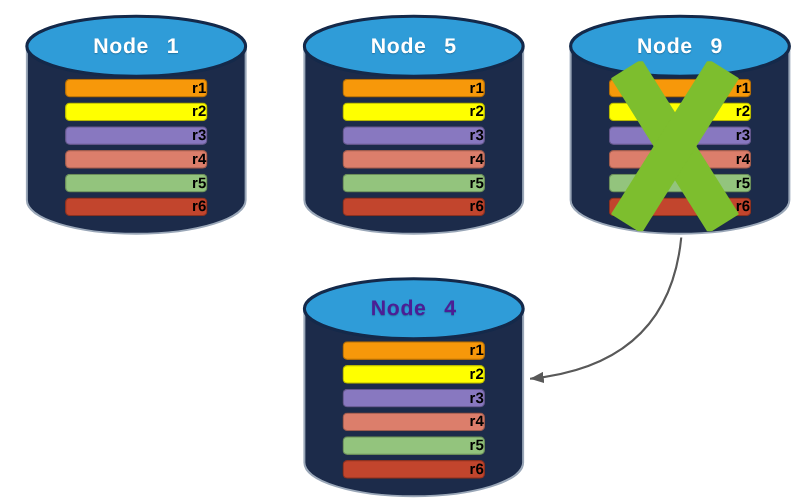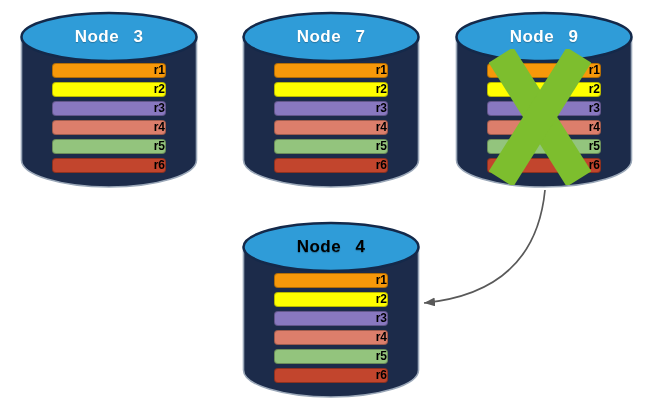--- a/index.html
+++ b/index.html
@@ -80,37 +80,37 @@
 </head>
 <body style="background: rgb(255, 255, 255);">
 
 <div class="stage">
 
   <div class="node" style="left:20px; top:7px;">
     <svg class="cyl" viewBox="0 0 178 183">
       <path class="cyl-body" d="M 1.5 30 L 1.5 153 A 87.5 27 0 0 0 176.5 153 L 176.5 30 Z" fill="#1C2B4A" stroke="#9AA7B8" stroke-width="1.6"></path>
       <ellipse class="cyl-top" cx="89" cy="30" rx="87.5" ry="24" fill="#2F9CD8" stroke="#14294A" stroke-width="2.5"></ellipse>
     </svg>
-    <div class="node-title" style="color: rgb(255, 255, 255);">Node 3</div>
+    <div class="node-title" style="color: rgb(255, 255, 255);">Node 1</div>
     <div class="bars">
         <div class="bar" style="background: rgb(247, 152, 10); color: rgb(0, 0, 0);"><span>r1</span></div>
         <div class="bar" style="background: rgb(255, 255, 0); color: rgb(0, 0, 0);"><span>r2</span></div>
         <div class="bar" style="background: rgb(136, 120, 192); color: rgb(0, 0, 0);"><span>r3</span></div>
         <div class="bar" style="background: rgb(220, 126, 107); color: rgb(0, 0, 0);"><span>r4</span></div>
         <div class="bar" style="background: rgb(147, 196, 125); color: rgb(0, 0, 0);"><span>r5</span></div>
         <div class="bar" style="background: rgb(194, 69, 45); color: rgb(0, 0, 0);"><span>r6</span></div>
       </div>
   </div>
 
   <div class="node" style="left:242px; top:7px;">
     <svg class="cyl" viewBox="0 0 178 183">
       <path class="cyl-body" d="M 1.5 30 L 1.5 153 A 87.5 27 0 0 0 176.5 153 L 176.5 30 Z" fill="#1C2B4A" stroke="#9AA7B8" stroke-width="1.6"></path>
       <ellipse class="cyl-top" cx="89" cy="30" rx="87.5" ry="24" fill="#2F9CD8" stroke="#14294A" stroke-width="2.5"></ellipse>
     </svg>
-    <div class="node-title" style="color: rgb(255, 255, 255);">Node 7</div>
+    <div class="node-title" style="color: rgb(255, 255, 255);">Node 5</div>
     <div class="bars">
         <div class="bar" style="background: rgb(247, 152, 10); color: rgb(0, 0, 0);"><span>r1</span></div>
         <div class="bar" style="background: rgb(255, 255, 0); color: rgb(0, 0, 0);"><span>r2</span></div>
         <div class="bar" style="background: rgb(136, 120, 192); color: rgb(0, 0, 0);"><span>r3</span></div>
         <div class="bar" style="background: rgb(220, 126, 107); color: rgb(0, 0, 0);"><span>r4</span></div>
         <div class="bar" style="background: rgb(147, 196, 125); color: rgb(0, 0, 0);"><span>r5</span></div>
         <div class="bar" style="background: rgb(194, 69, 45); color: rgb(0, 0, 0);"><span>r6</span></div>
       </div>
   </div>
 
@@ -132,21 +132,21 @@
       <line class="x-stroke" x1="12" y1="6" x2="90" y2="130" stroke="#7DBE2E" stroke-width="29"></line>
       <line class="x-stroke" x1="90" y1="6" x2="12" y2="130" stroke="#7DBE2E" stroke-width="29"></line>
     </svg>
   </div>
 
   <div class="node" style="left:242px; top:217px;">
     <svg class="cyl" viewBox="0 0 178 183">
       <path class="cyl-body" d="M 1.5 30 L 1.5 153 A 87.5 27 0 0 0 176.5 153 L 176.5 30 Z" fill="#1C2B4A" stroke="#9AA7B8" stroke-width="1.6"></path>
       <ellipse class="cyl-top" cx="89" cy="30" rx="87.5" ry="24" fill="#2F9CD8" stroke="#14294A" stroke-width="2.5"></ellipse>
     </svg>
-    <div class="node-title" style="color: #000000;">Node 4</div>
+    <div class="node-title" style="color: #4c1d95;">Node 4</div>
     <div class="bars">
         <div class="bar" style="background: rgb(247, 152, 10); color: rgb(0, 0, 0);"><span>r1</span></div>
         <div class="bar" style="background: rgb(255, 255, 0); color: rgb(0, 0, 0);"><span>r2</span></div>
         <div class="bar" style="background: rgb(136, 120, 192); color: rgb(0, 0, 0);"><span>r3</span></div>
         <div class="bar" style="background: rgb(220, 126, 107); color: rgb(0, 0, 0);"><span>r4</span></div>
         <div class="bar" style="background: rgb(147, 196, 125); color: rgb(0, 0, 0);"><span>r5</span></div>
         <div class="bar" style="background: rgb(194, 69, 45); color: rgb(0, 0, 0);"><span>r6</span></div>
       </div>
   </div>
 

